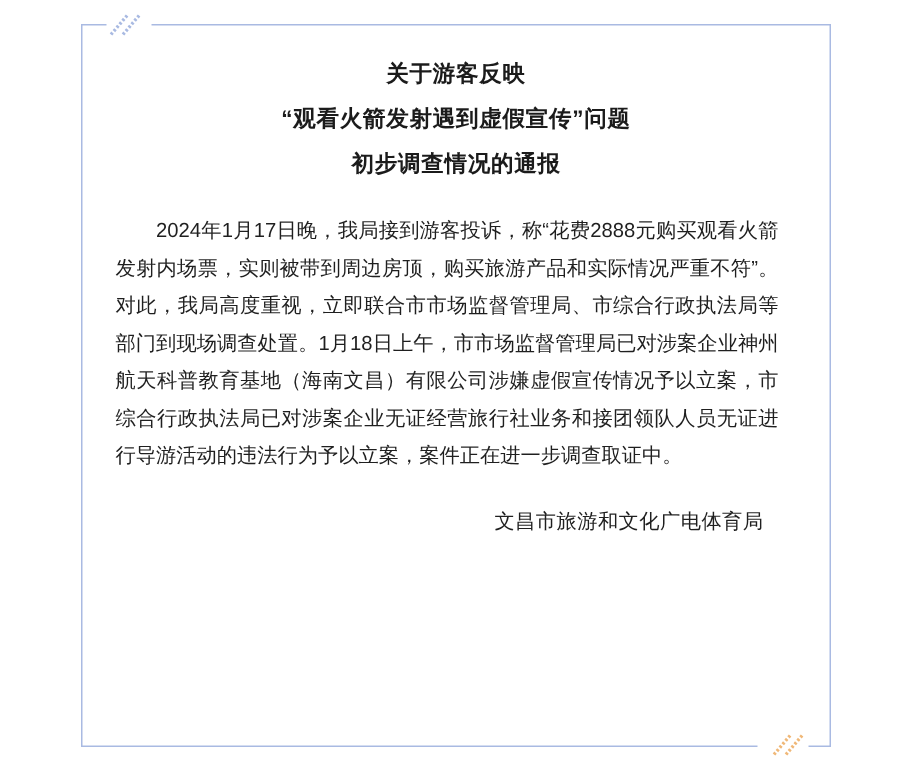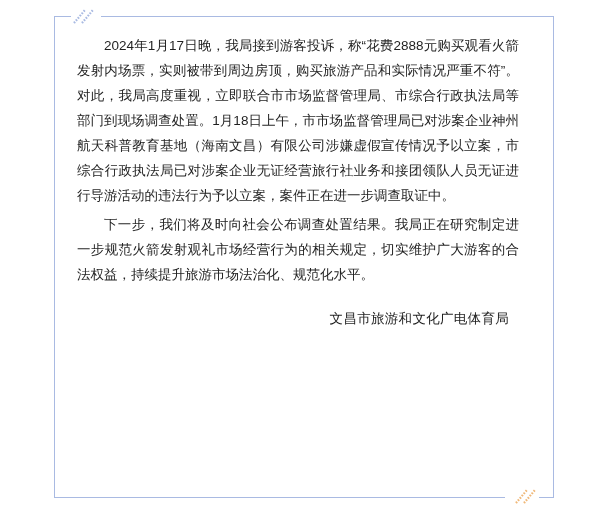--- a/index.html
+++ b/index.html
@@ -117,24 +117,28 @@
   <svg class="slash-deco" id="deco-top-left" viewBox="0 0 34 22">
     <line x1="7" y1="17" x2="18" y2="4" stroke="#a9bae2" stroke-width="2.2" stroke-dasharray="1.6 1.4"></line>
     <line x1="15" y1="17" x2="26" y2="4" stroke="#a9bae2" stroke-width="2.2" stroke-dasharray="1.6 1.4"></line>
   </svg>
 
   <svg class="slash-deco" id="deco-bottom-right" viewBox="0 0 34 22">
     <line x1="7" y1="17" x2="18" y2="4" stroke="#f0b878" stroke-width="2.2" stroke-dasharray="1.6 1.4"></line>
     <line x1="15" y1="17" x2="26" y2="4" stroke="#f0b878" stroke-width="2.2" stroke-dasharray="1.6 1.4"></line>
   </svg>
 
+  <h1 id="doc-heading">
+    <span class="heading-line">关于游客反映</span>
+    <span class="heading-line">“观看火箭发射遇到虚假宣传”问题</span>
+    <span class="heading-line">初步调查情况的通报</span>
+  </h1>
 
   <div id="doc-body">
     <p class="doc-paragraph">2024年1月17日晚，我局接到游客投诉，称“花费2888元购买观看火箭发射内场票，实则被带到周边房顶，购买旅游产品和实际情况严重不符”。对此，我局高度重视，立即联合市市场监督管理局、市综合行政执法局等部门到现场调查处置。1月18日上午，市市场监督管理局已对涉案企业神州航天科普教育基地（海南文昌）有限公司涉嫌虚假宣传情况予以立案，市综合行政执法局已对涉案企业无证经营旅行社业务和接团领队人员无证进行导游活动的违法行为予以立案，案件正在进一步调查取证中。</p>
-    <p class="doc-paragraph">下一步，我们将及时向社会公布调查处置结果。我局正在研究制定进一步规范火箭发射观礼市场经营行为的相关规定，切实维护广大游客的合法权益，持续提升旅游市场法治化、规范化水平。</p>
   </div>
 
   <div id="signature-block">
     <span id="signature-org">文昌市旅游和文化广电体育局</span>
 
   </div>
 
 </div>
 
 </body></html>

